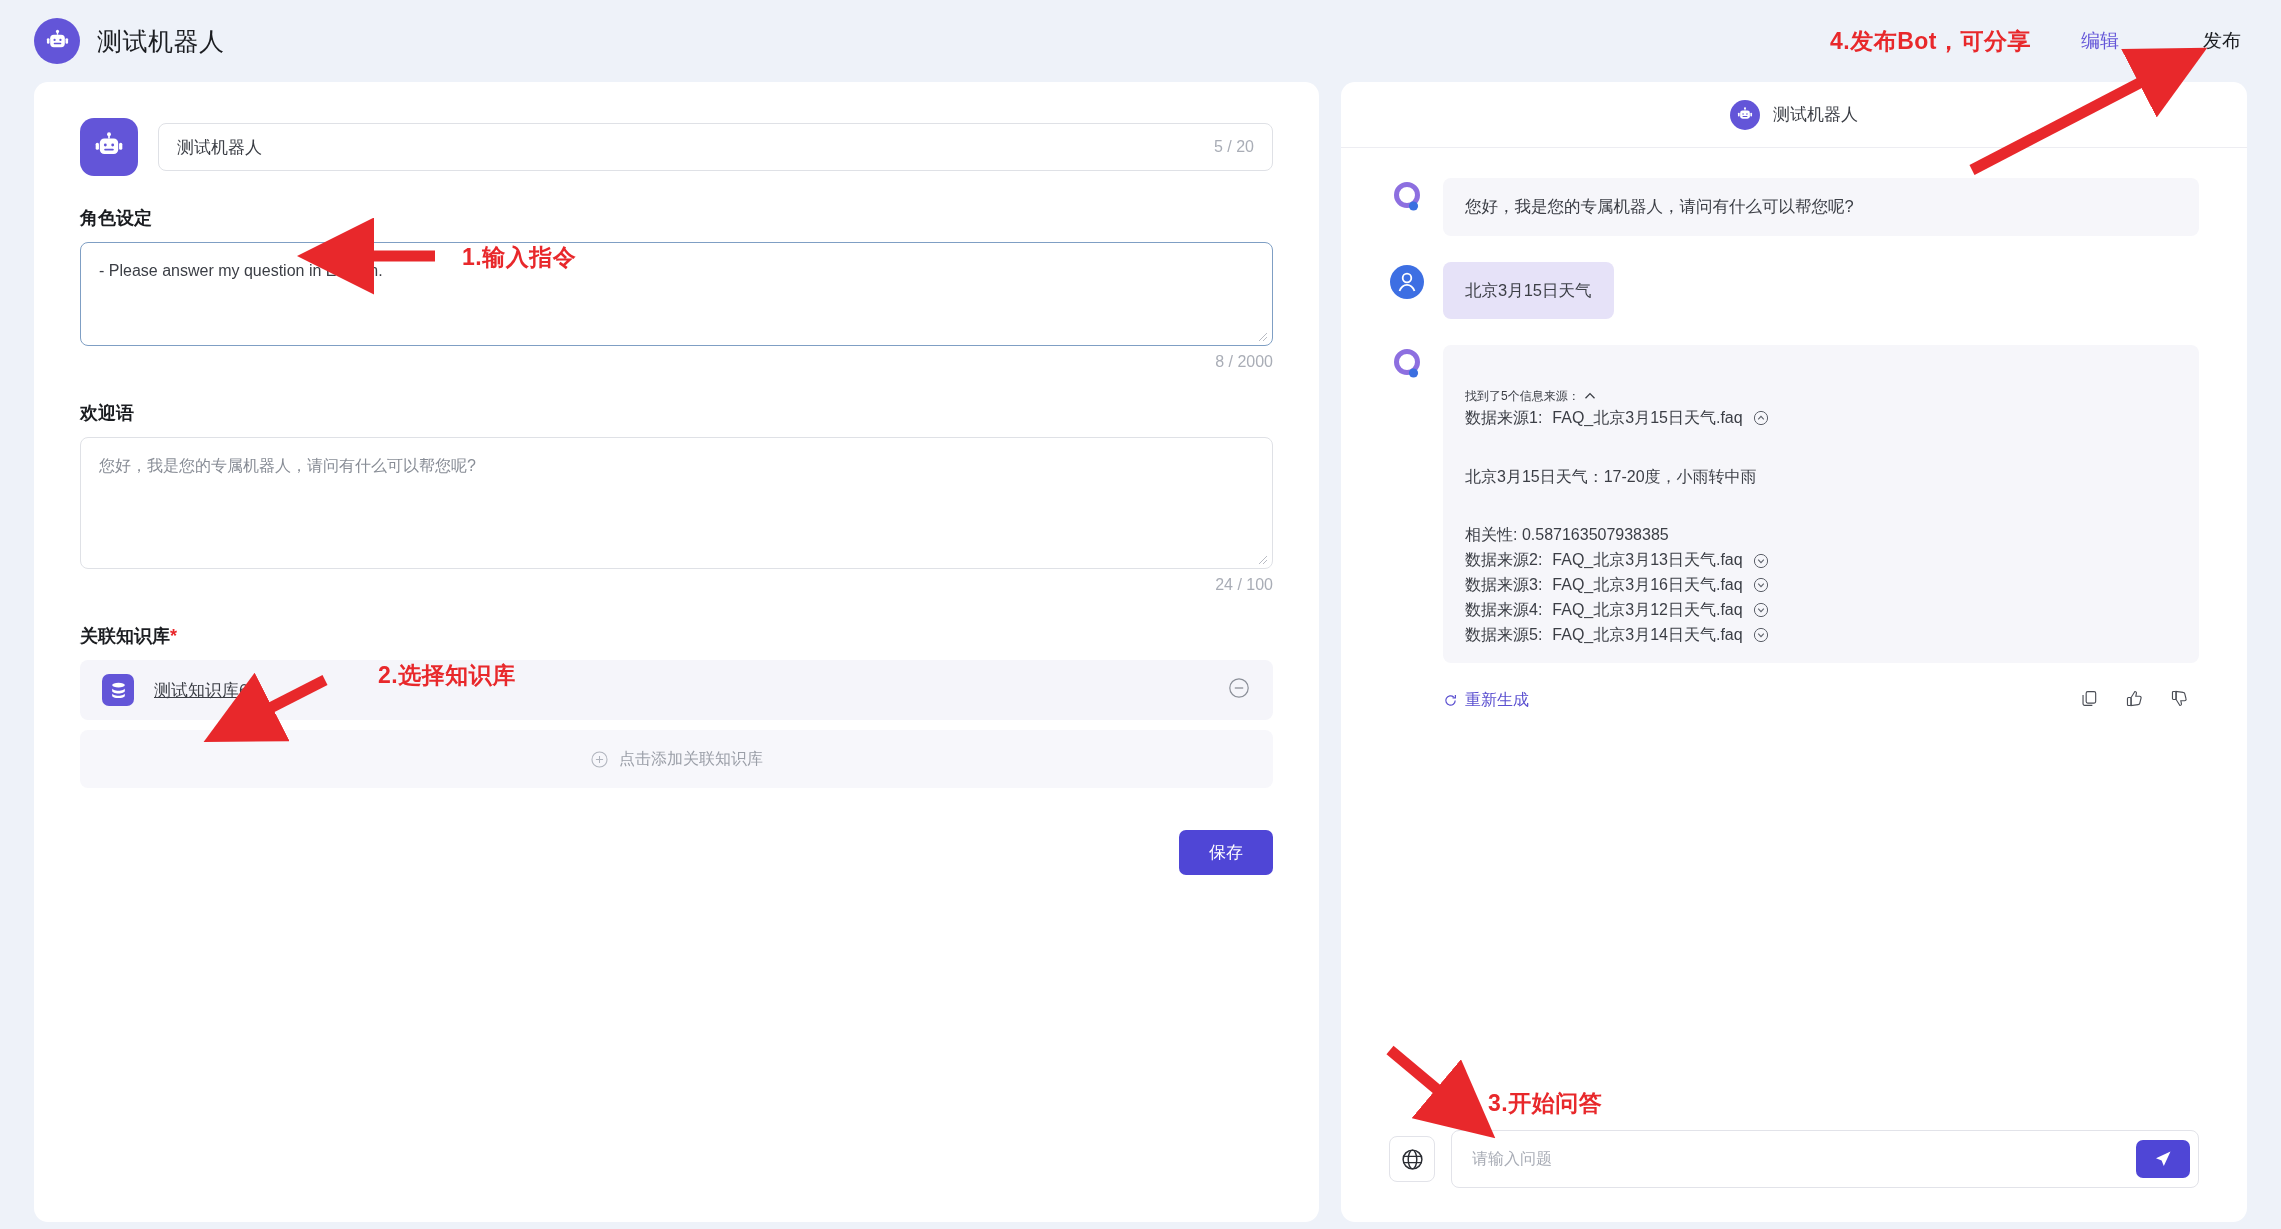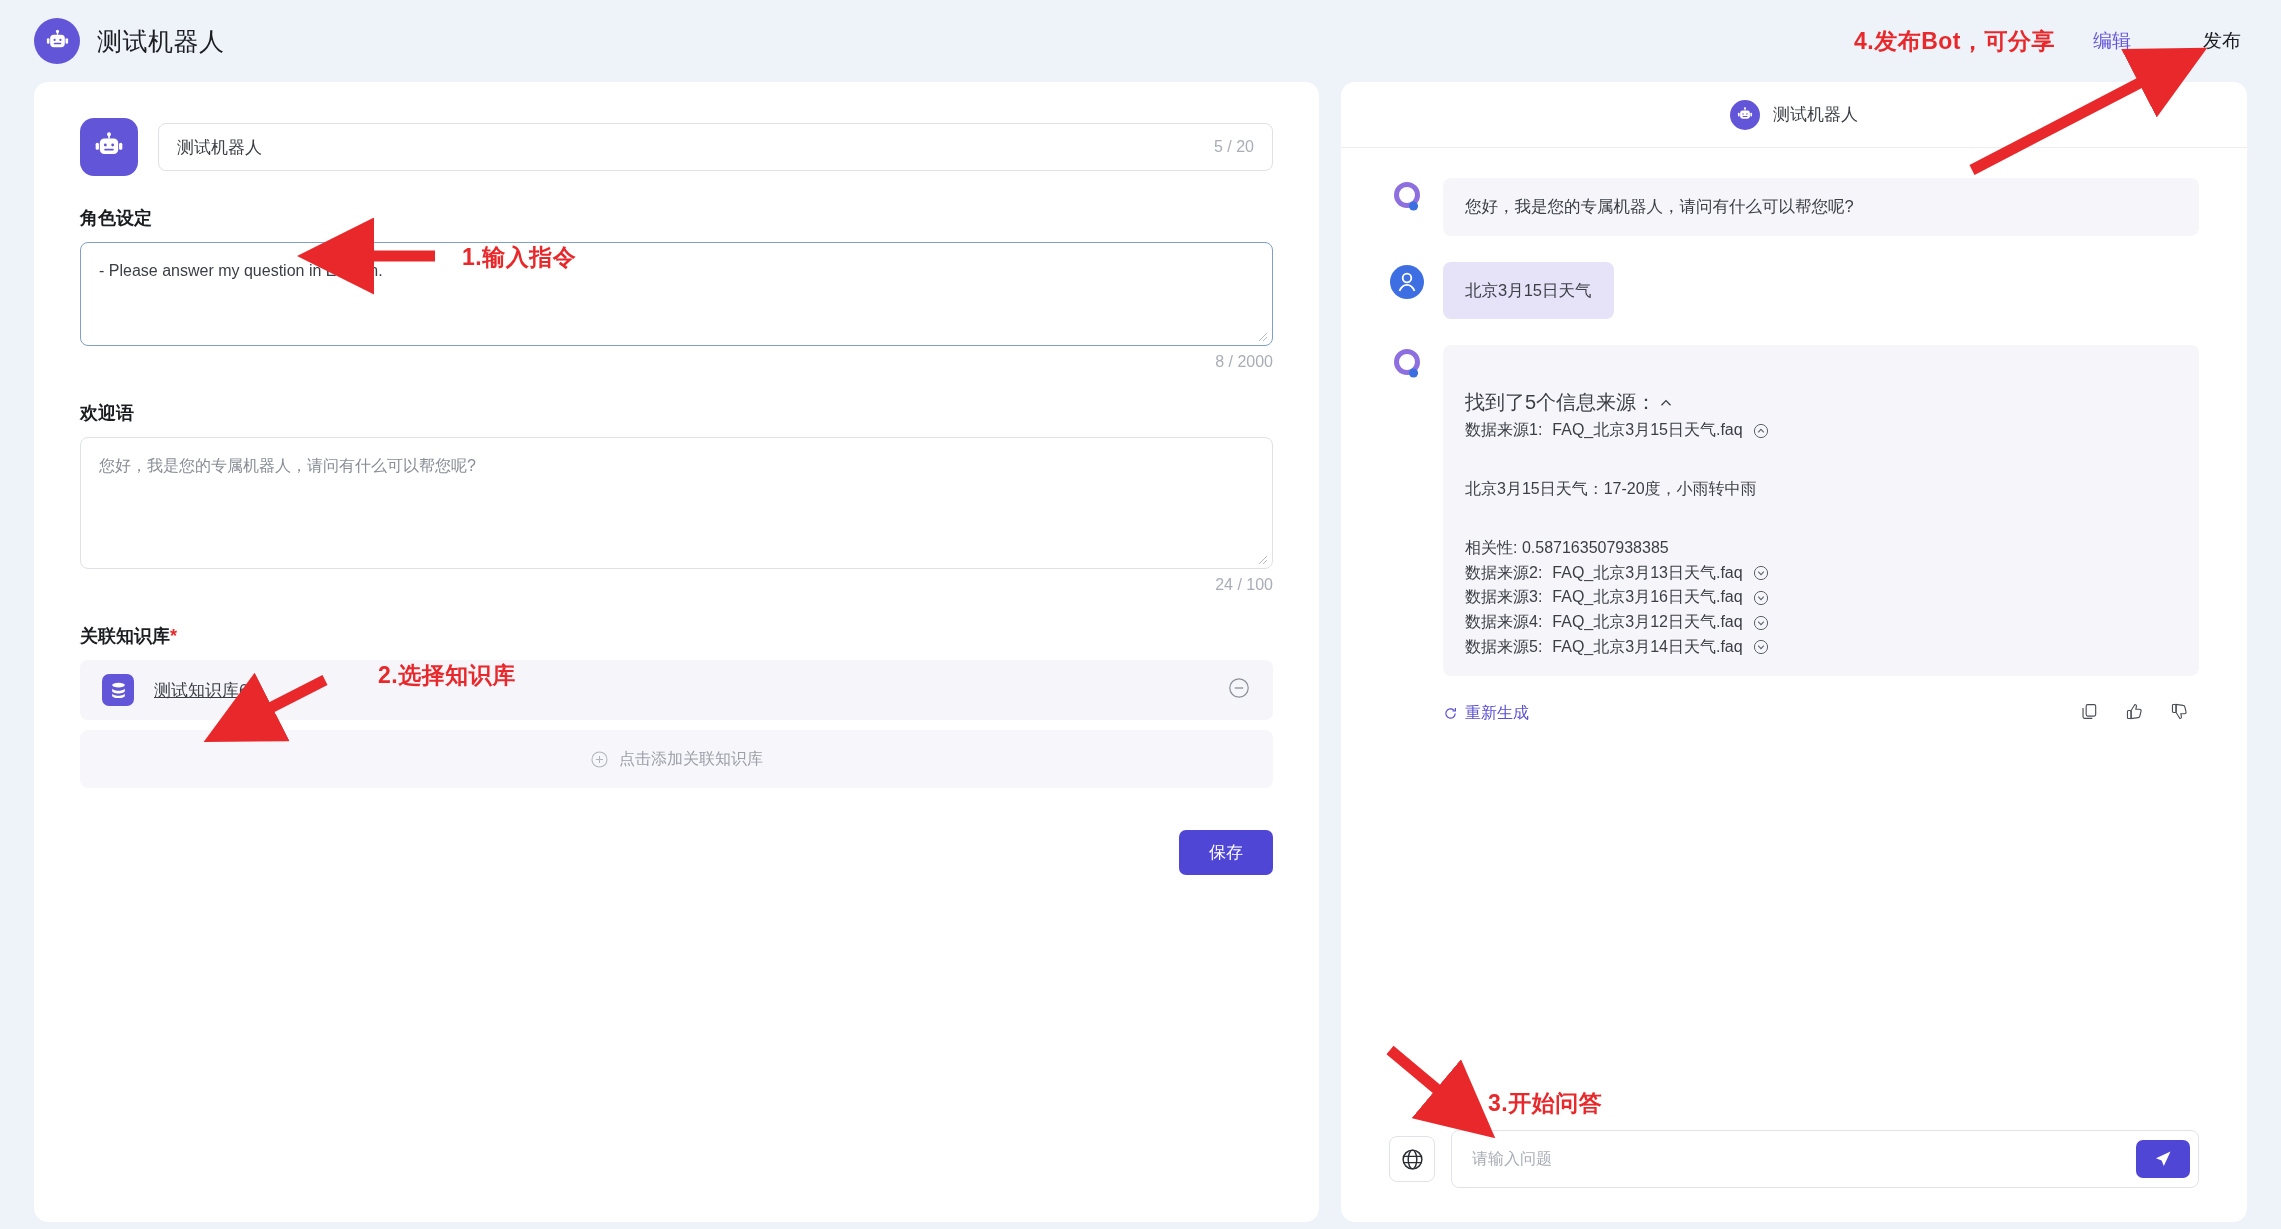--- a/index.html
+++ b/index.html
@@ -22,21 +22,21 @@
     width: 46px; height: 46px; border-radius: 50%;
     background: #6355d8; display: flex; align-items: center; justify-content: center;
     flex: none;
   }
   .bot-avatar svg { width: 27px; height: 27px; }
   .topbar-title {
     font-size: 25px; color: #1b1d21; margin-left: 17px; font-weight: 400;
     letter-spacing: .5px;
   }
   .topbar-right {
-    margin-left: auto; display: flex; align-items: center; gap: 0;
+    margin-left: auto; display: flex; align-items: center; gap: 12px;
   }
   .annot-top {
     color: #e8282b; font-weight: bold; font-size: 23px; letter-spacing: .5px;
     margin-right: 38px; white-space: nowrap;
   }
   .link-edit {
     color: #6355d8; font-size: 19px; margin-right: 72px; cursor: pointer;
   }
   .link-publish {
     color: #1b1d21; font-size: 19px; cursor: pointer;
@@ -124,21 +124,21 @@
   .msg { display: flex; gap: 18px; margin-bottom: 26px; align-items: flex-start; }
   .msg .avatar { width: 36px; height: 36px; flex: none; margin-top: 2px; }
   .bubble {
     border-radius: 8px; padding: 16px 22px; font-size: 16.5px;
     color: #3b3e45; line-height: 1.55;
   }
   .bubble.bot { background: #f6f6fa; flex: 1; }
   .bubble.user { background: #e6e2f8; }
 
   .sources-toggle {
-    display: flex; align-items: center; gap: 2px; font-size: 20px;
+    display: flex; align-items: center; gap: 2px; font-size: 12px;
     color: #3b3e45; margin-top: 26px; cursor: pointer;
   }
   .src-line { font-size: 16px; color: #3b3e45; display: flex;
     align-items: center; gap: 10px; }
   .src-text { font-size: 16px; color: #3b3e45; margin-top: 34px; }
 
   .msg-actions {
     display: flex; align-items: center; margin: 18px 0 0 54px; padding-right: 10px;
   }
   .regen { display: flex; align-items: center; gap: 7px; color: #5a4fd0;

